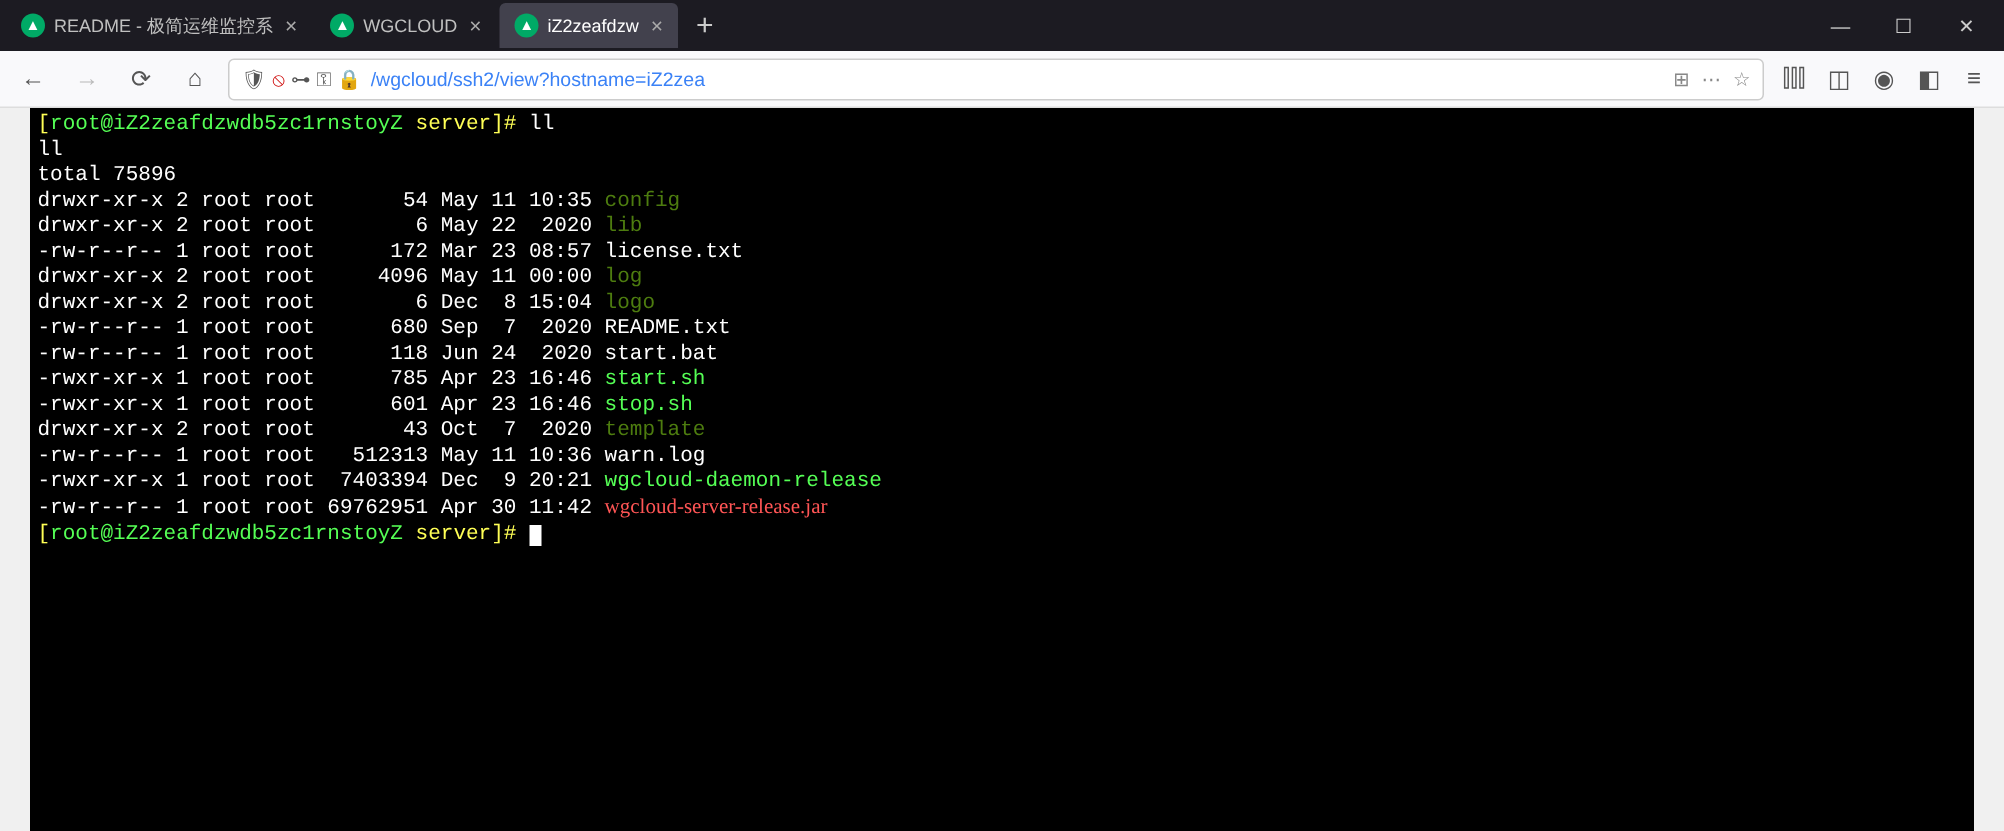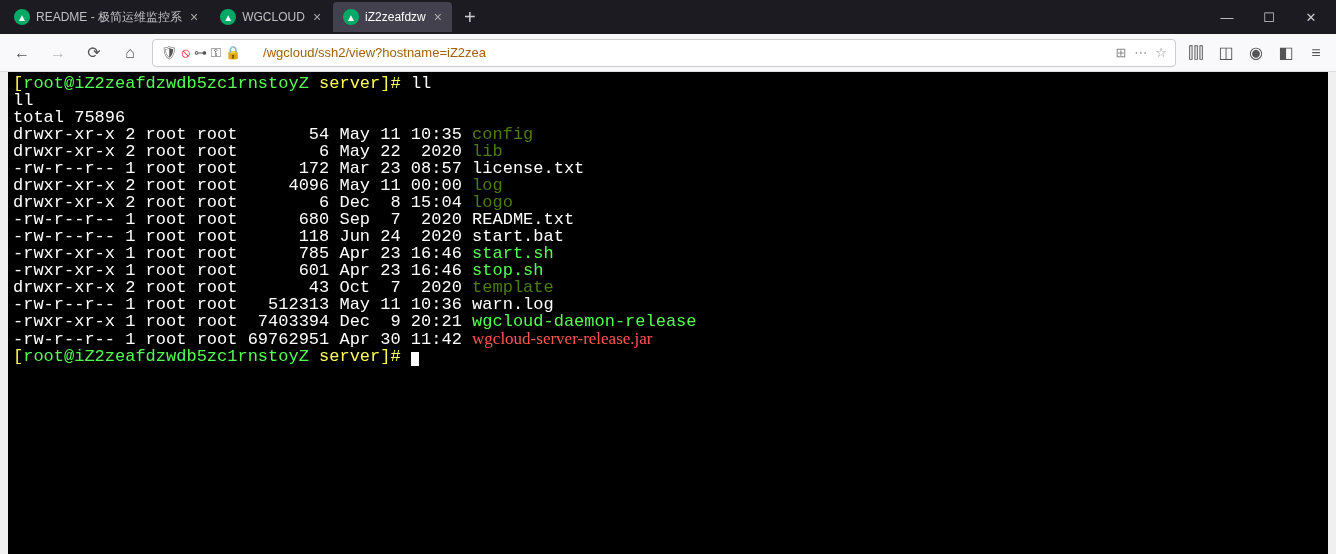--- a/index.html
+++ b/index.html
@@ -14,26 +14,26 @@
 .newtab { color: #ccc; font-size: 20px; padding: 0 10px; cursor: pointer; }
 .spacer { flex: 1; }
 .winctrl { color: #ccc; width: 42px; text-align: center; font-size: 13px; cursor: pointer; }
 
 .urlbar { background: #f9f9fb; height: 38px; display: flex; align-items: center; padding: 0 8px; gap: 8px; border-bottom: 1px solid #ddd; }
 .navbtn { width: 28px; height: 28px; display: flex; align-items: center; justify-content: center; color: #555; cursor: pointer; border-radius: 4px; }
 .navbtn.disabled { color: #bbb; }
 .urlfield { flex: 1; background: #fff; border: 1px solid #ccc; border-radius: 4px; height: 28px; display: flex; align-items: center; padding: 0 8px; gap: 6px; font-size: 13px; color: #555; }
 .urlfield .icons { display: flex; gap: 4px; align-items: center; }
 .urlfield .urltext { flex: 1; white-space: nowrap; overflow: hidden; }
-.urlfield .path { color: #a16207; margin-left: 16px; }
+.urlfield .path { color: #3b82f6; }
 .urlfield .right-icons { display: flex; gap: 8px; align-items: center; color: #888; }
 .toolbar-right { display: flex; gap: 6px; align-items: center; color: #555; }
 .toolbar-right .ico { width: 24px; text-align: center; cursor: pointer; }
 
-.terminal { background: #000; color: #fff; font-family: "Courier New", monospace; font-size: 17px; line-height: 17px; padding: 3px 5px; height: calc(554px - 34px - 38px); overflow: hidden; white-space: pre; margin: 0 8px; }
+.terminal { background: #000; color: #fff; font-family: "Courier New", monospace; font-size: 14px; line-height: 17px; padding: 3px 5px; height: calc(554px - 34px - 38px); overflow: hidden; white-space: pre; margin: 0 20px; }
 .yellow { color: #ffff55; }
 .blue { color: #4d7c0f; }
 .green { color: #55ff55; }
 .red { color: #ff5555; font-family: Liberation Serif, serif; }
 .cursor-block { display: inline-block; width: 8px; height: 14px; background: #fff; vertical-align: text-bottom; }
 </style>
 </head>
 <body>
 
 <div class="tabbar">

